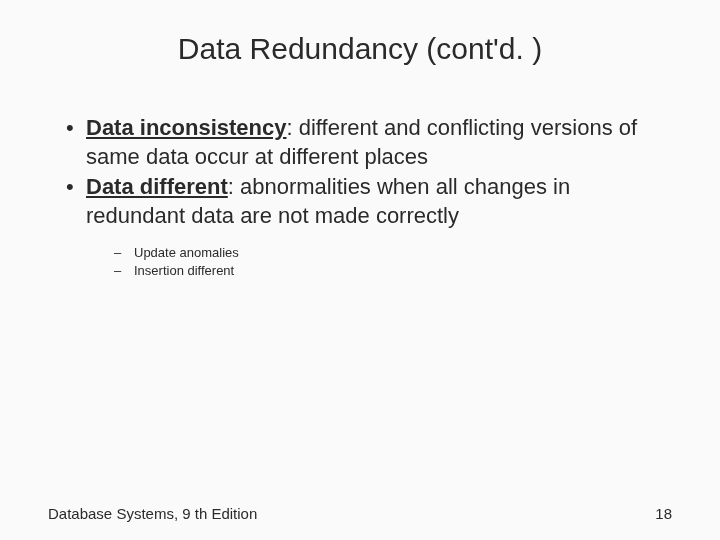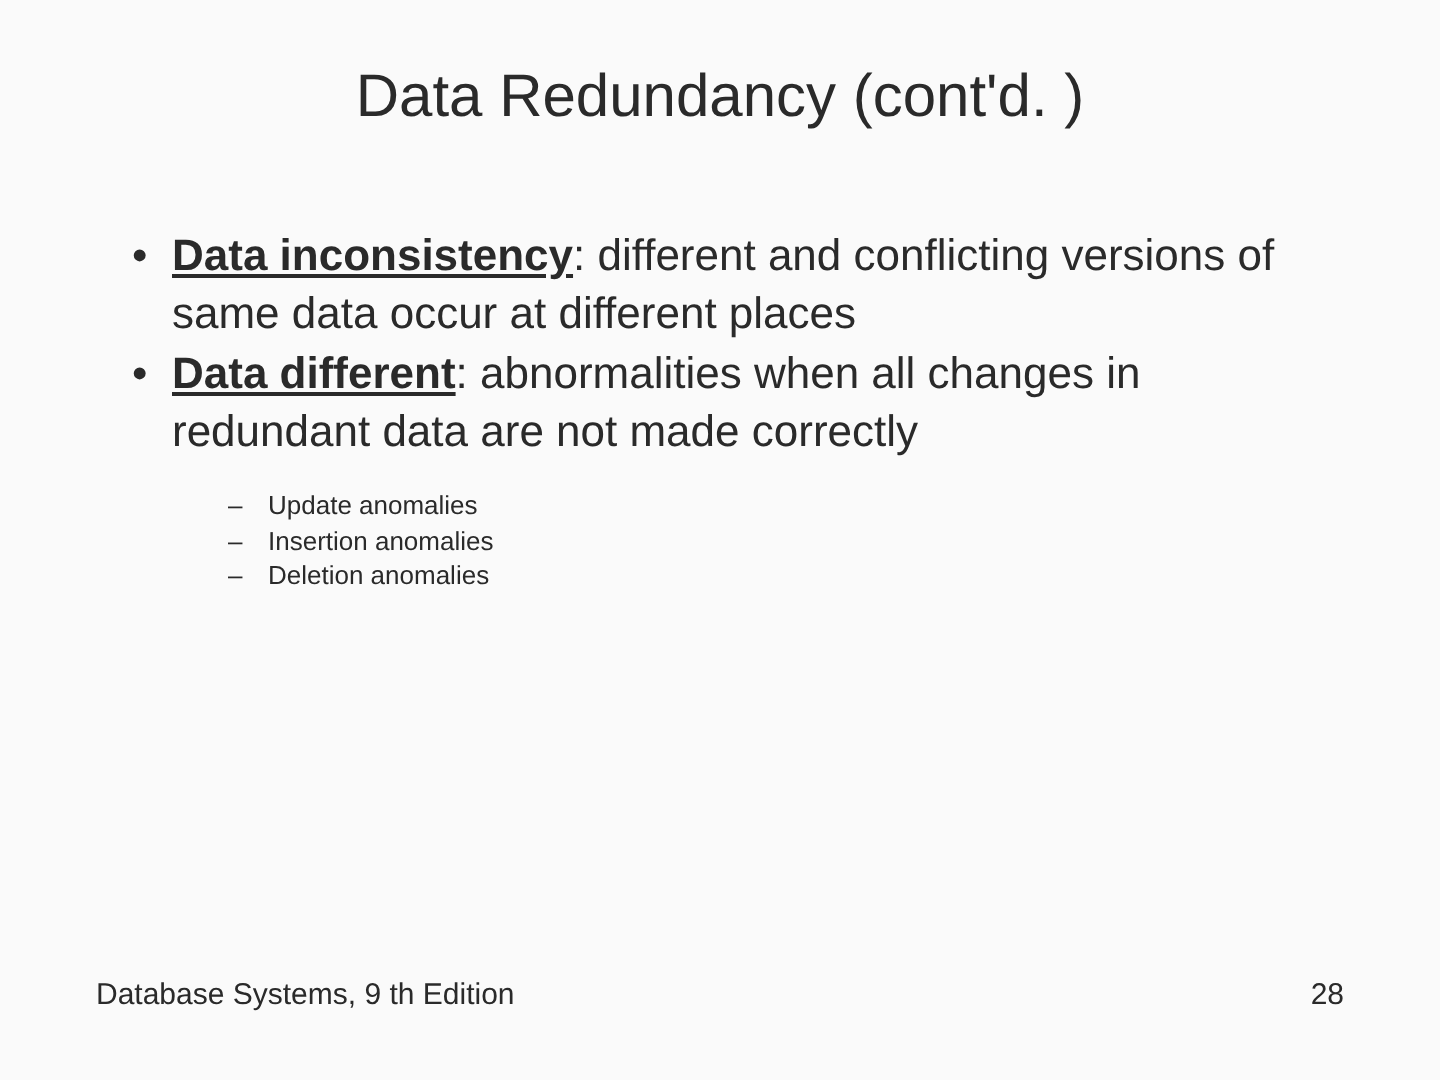--- a/index.html
+++ b/index.html
@@ -53,43 +53,42 @@
       line-height: 1.35;
     }
     .level2 > li::before {
       content: "–";
       position: absolute;
       left: 0;
       top: 0;
     }
     .footer {
       position: absolute;
-      bottom: 34px;
+      bottom: 18px;
       left: 48px;
       right: 48px;
       display: flex;
       justify-content: space-between;
       font-size: 15px;
     }
   </style>
 </head>
 <body>
 
 <h1 class="title">Data Redundancy (cont'd. )</h1>
 
 <ul class="level1">
   <li>
     <span class="term">Data inconsistency</span><span>: different and conflicting versions of same data occur at different places</span>
   </li>
   <li>
     <span class="term">Data different</span><span>: abnormalities when all changes in redundant data are not made correctly</span>
     <ul class="level2">
       <li>Update anomalies</li>
-      <li>Insertion anomalies</li>
-      <li>Deletion anomalies</li>
+      <li>Insertion different</li>
     </ul>
   </li>
 </ul>
 
 <div class="footer">
   <span>Database Systems, 9 th Edition</span>
-  <span>28</span>
+  <span>18</span>
 </div>
 
 </body></html>

